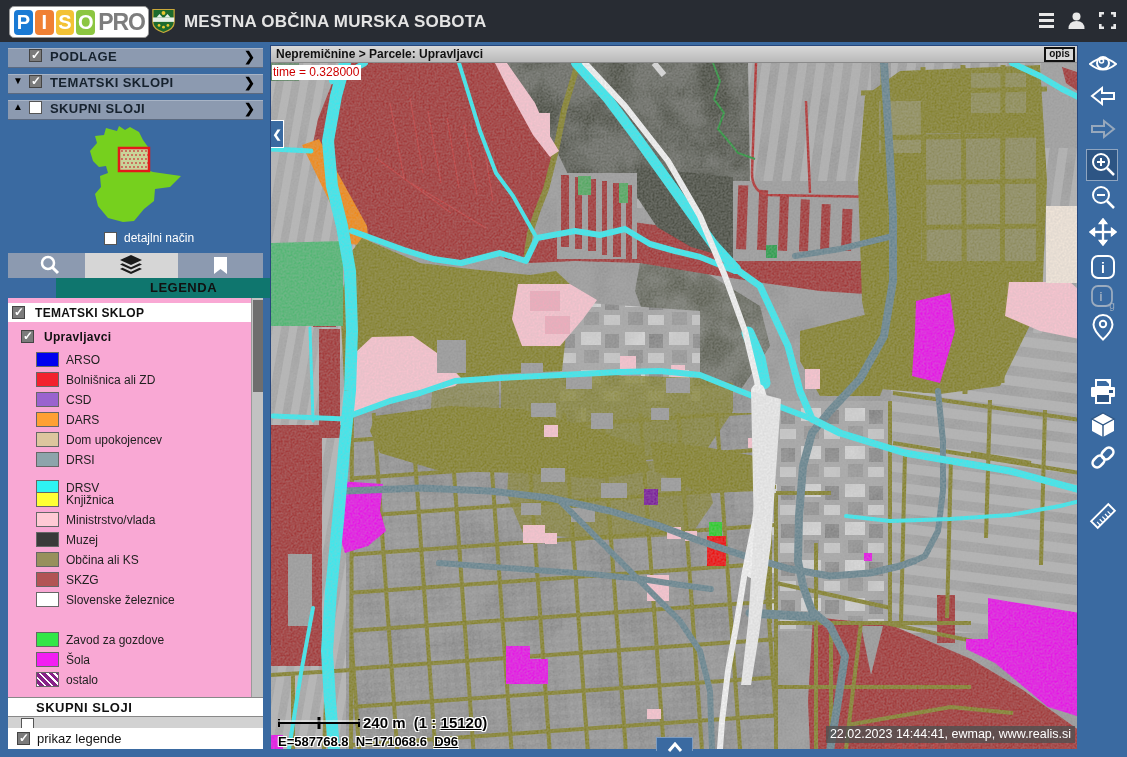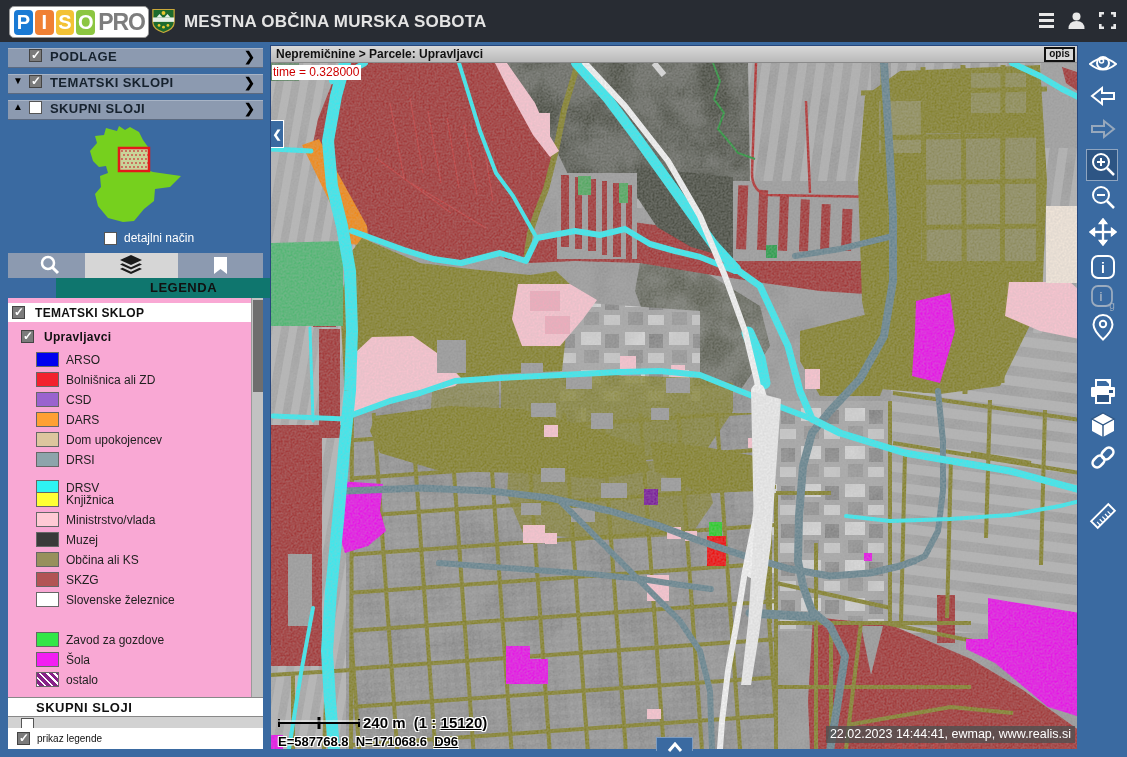--- a/index.html
+++ b/index.html
@@ -37,21 +37,21 @@
   .lrow .cb { margin-left:4px; }
   .lrow.ind .cb { margin-left:13px; }
   .lrow .t { margin-left:10px; font-size:12px; font-weight:bold; color:#111; letter-spacing:0.3px; }
   .item { position:absolute; left:0; width:243px; height:20px; }
   .sw { position:absolute; left:28px; top:2px; width:23px; height:15px; border:1px solid #666; }
   .item .t { position:absolute; left:58px; top:3px; font-size:12px; color:#222; }
   #sbar { position:absolute; left:243px; top:0; width:12px; height:428px; background:#c2c2c2; border-left:1px solid #9a9a9a; }
   #sthumb { position:absolute; left:1px; top:2px; width:10px; height:92px; background:#6e6e6e; }
   #skupni { position:absolute; left:8px; top:697px; width:255px; height:20px; background:#fff; border-top:1px solid #888; border-bottom:1px solid #888; font-size:13px; font-weight:bold; color:#111; letter-spacing:0.5px; line-height:19px; padding-left:28px; }
   #partial { position:absolute; left:8px; top:717px; width:255px; height:11px; background:#d2d2d2; overflow:hidden; }
-  #prikaz { position:absolute; left:8px; top:728px; width:255px; height:21px; background:#fff; display:flex; align-items:center; font-size:10px; color:#111; }
+  #prikaz { position:absolute; left:8px; top:728px; width:255px; height:21px; background:#fff; display:flex; align-items:center; font-size:13px; color:#111; }
   #prikaz .cb { margin-left:9px; margin-right:7px; }
   
   #mapwrap { position:absolute; left:270px; top:45px; width:808px; height:600px; border:1px solid #27477c; }
   #maptitle { position:absolute; left:0; top:0; width:806px; height:17px; background:linear-gradient(#d9d9d9,#b9b9b9); border-bottom:1px solid #8a8a8a; font-size:12px; font-weight:bold; color:#111; padding:1px 0 0 5px; }
   #opis { position:absolute; right:2px; top:1px; width:31px; height:15px; background:#d8d8d8; border:2px solid #111; font-size:10px; font-weight:bold; color:#111; text-align:center; line-height:9px; }
   #mapsvg { position:absolute; left:0; top:17px; }
   .mlabel { position:absolute; font-size:11px; }
   #timelbl { left:1px; top:19px; background:#fff; color:#cc0000; padding:0 2px 1px 1px; font-size:12px; }
   #copyr { right:3px; top:20px; background:rgba(80,80,80,0.75); color:#fff; padding:0 3px 1px 3px; font-size:11px; }
   #stamp { right:2px; top:680px; background:rgba(80,80,80,0.8); color:#fff; padding:1px 4px 2px 4px; font-size:12.5px; }

